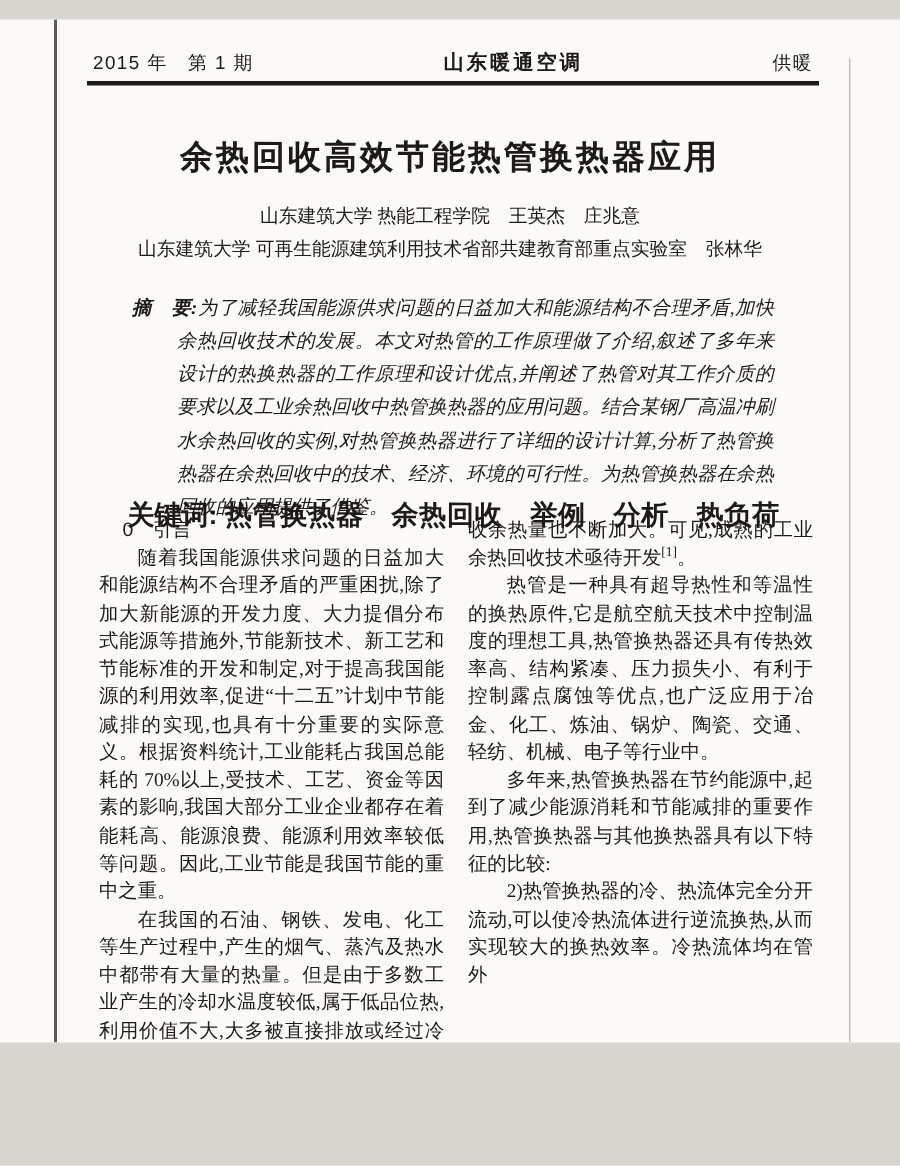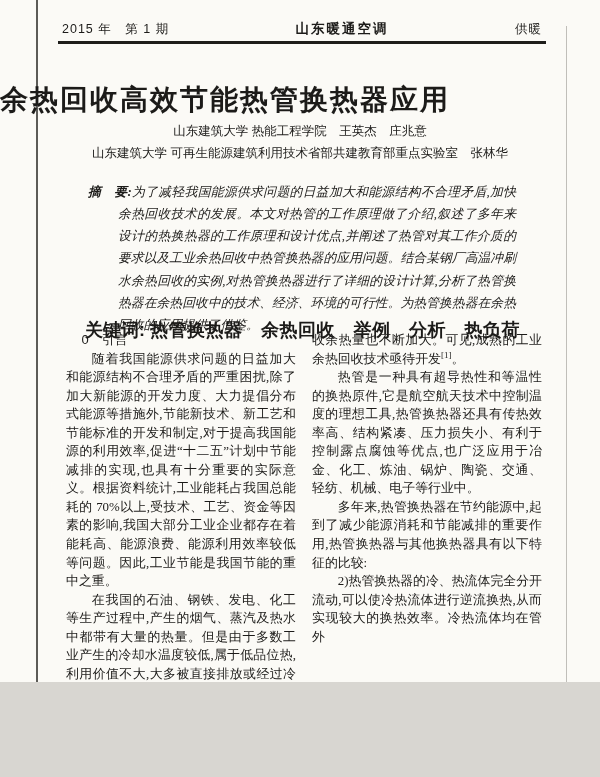--- a/index.html
+++ b/index.html
@@ -1,19 +1,19 @@
 <!DOCTYPE html>
 <html lang="zh"><head>
 <meta charset="utf-8">
 <style>
   html,body { margin:0; padding:0; background:#d8d6d1; }
   .page {
     position:relative;
     width:600px; height:682px;
-    margin:0 auto;
+    margin:13px auto;
     background:#fbfaf6;
     overflow:hidden;
     color:#1c1b19;
     font-family:"Liberation Serif","DejaVu Serif",serif;
   }
   
   .edge-left  { position:absolute; left:36px; top:0; bottom:0; width:2px; background:#35332f; opacity:.8; }
   .edge-right { position:absolute; right:33px; top:26px; bottom:0; width:1px; background:#8f8d87; opacity:.55; }
 
   
@@ -24,23 +24,24 @@
     font-family:"Liberation Sans","DejaVu Sans",sans-serif;
   }
   .header-issue   { letter-spacing:1px; }
   .header-journal { font-weight:bold; font-size:13.5px; letter-spacing:2px; }
   .header-section { letter-spacing:1px; }
   .header-rule { position:absolute; top:41px; left:58px; right:54px; height:3px; background:#1e1d1a; }
 
   
   .title {
     position:absolute; top:62px; left:0; right:0;
+    text-align:center;
     font-family:"Liberation Sans","DejaVu Sans",sans-serif;
     font-weight:bold;
-    font-size:28px;
+    font-size:22px;
     letter-spacing:2px;
   }
 
   
   .authors {
     position:absolute; top:120px; left:0; right:0;
     text-align:center;
     font-family:"Liberation Sans","DejaVu Sans",sans-serif;
     font-weight:normal;
     font-size:12.5px;

